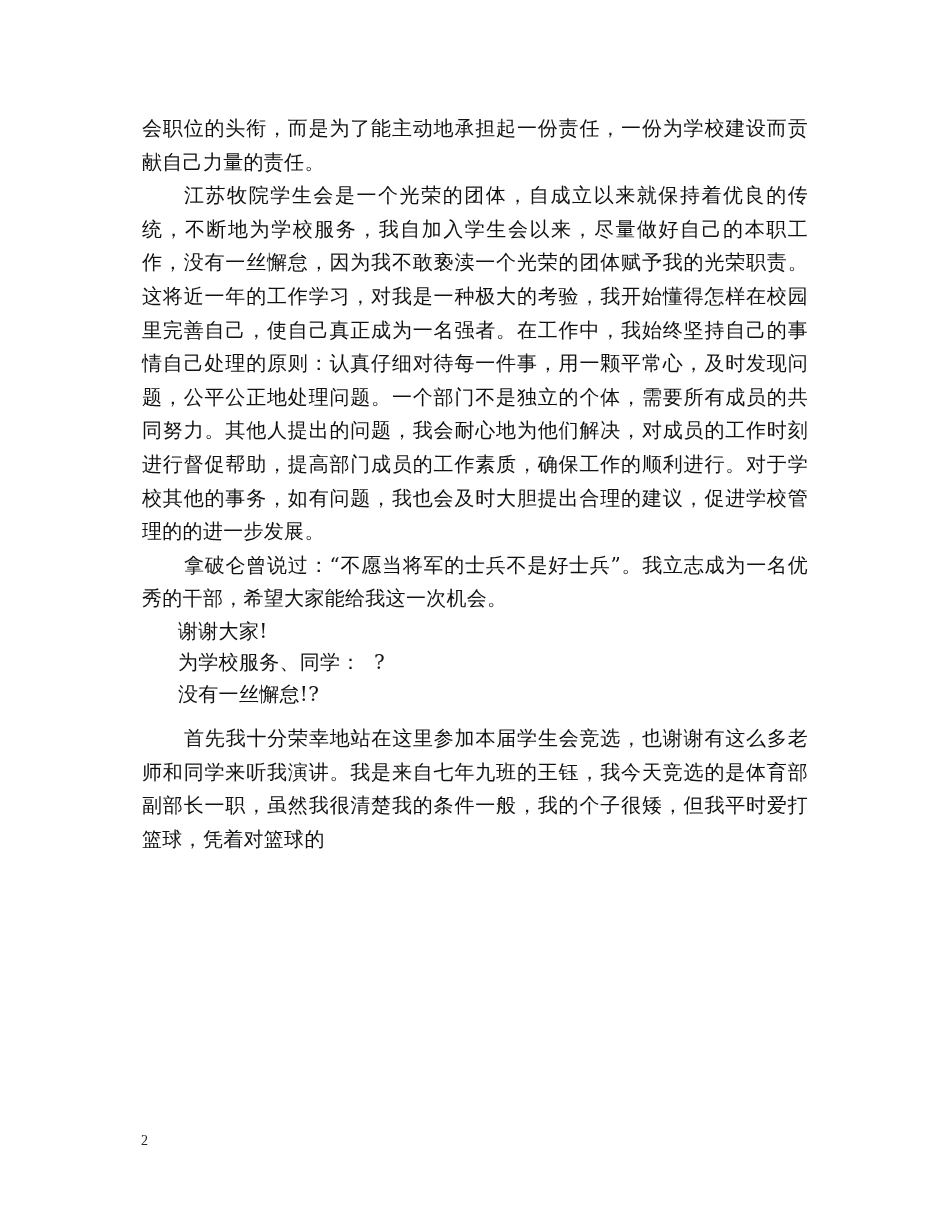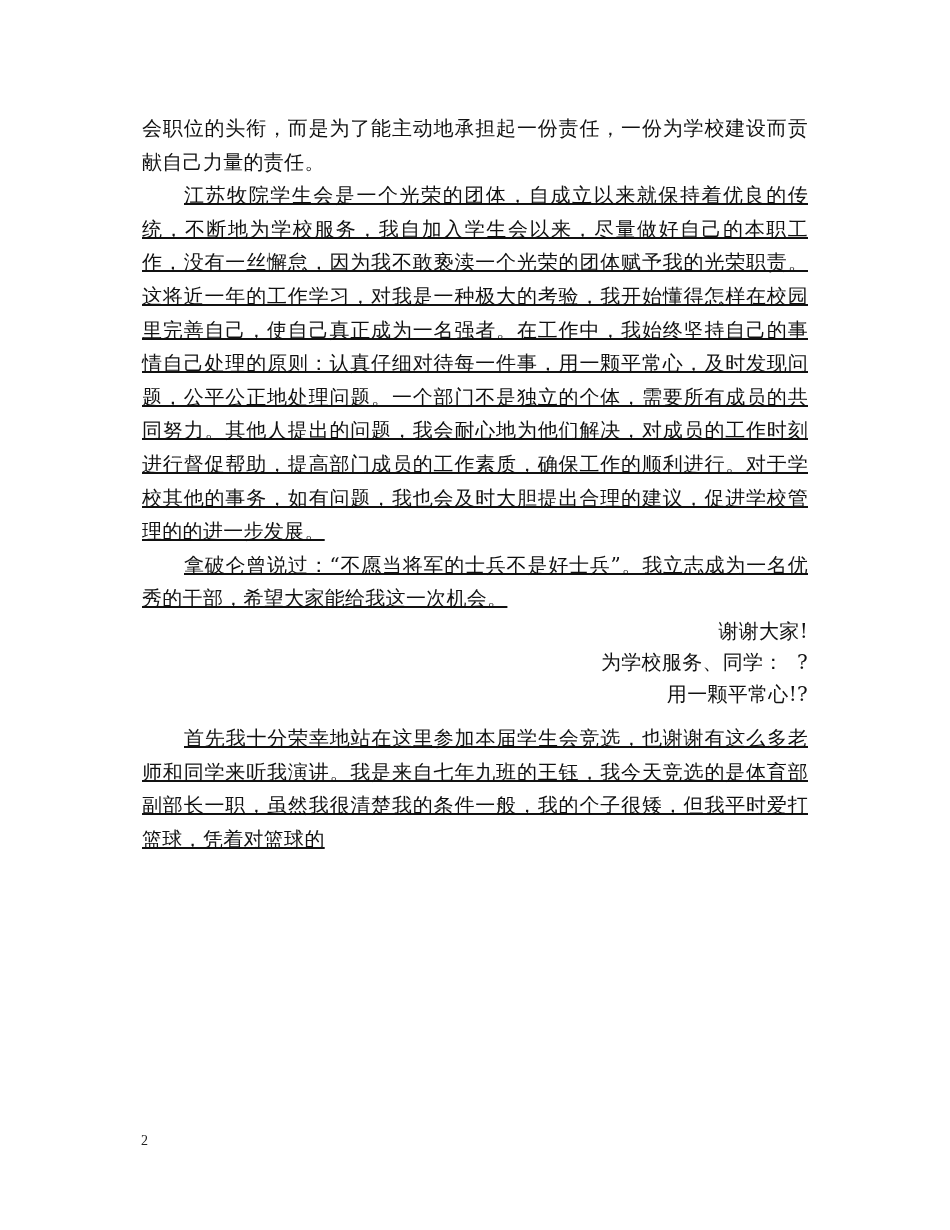--- a/index.html
+++ b/index.html
@@ -33,33 +33,31 @@
     margin: 0;
     font-size: 20px;
     line-height: 33.6px;
     text-align: justify;
     text-justify: inter-ideograph;
     letter-spacing: 0.3px;
     word-break: break-all;
   }
   .para.indent {
     text-indent: 42px;
-    text-decoration: underline;
   }
   .short-block {
     margin: 0;
   }
   .short {
     margin: 0;
     padding-left: 36px;
     font-size: 20px;
     line-height: 31.4px;
     letter-spacing: 0.3px;
     white-space: pre;
-    text-align: right;
   }
   .short-block + .para { margin-top: 12px; }
   .page-number {
     position: absolute;
     left: 141px;
     top: 1133px;
     font-size: 14px;
     color: #222;
     font-family: "Liberation Serif", serif;
   }
@@ -69,20 +67,20 @@
 
 <div class="page">
   <div class="body-text">
     <p class="para">会职位的头衔，而是为了能主动地承担起一份责任，一份为学校建设而贡献自己力量的责任。</p>
     <p class="para indent">江苏牧院学生会是一个光荣的团体，自成立以来就保持着优良的传统，不断地为学校服务，我自加入学生会以来，尽量做好自己的本职工作，没有一丝懈怠，因为我不敢亵渎一个光荣的团体赋予我的光荣职责。这将近一年的工作学习，对我是一种极大的考验，我开始懂得怎样在校园里完善自己，使自己真正成为一名强者。在工作中，我始终坚持自己的事情自己处理的原则：认真仔细对待每一件事，用一颗平常心，及时发现问题，公平公正地处理问题。一个部门不是独立的个体，需要所有成员的共同努力。其他人提出的问题，我会耐心地为他们解决，对成员的工作时刻进行督促帮助，提高部门成员的工作素质，确保工作的顺利进行。对于学校其他的事务，如有问题，我也会及时大胆提出合理的建议，促进学校管理的的进一步发展。</p>
     <p class="para indent">拿破仑曾说过：“不愿当将军的士兵不是好士兵”。我立志成为一名优秀的干部，希望大家能给我这一次机会。</p>
 
     <div class="short-block">
       <p class="short">谢谢大家!</p>
       <p class="short">为学校服务、同学：  ?</p>
-      <p class="short">用一颗平常心!?</p>
+      <p class="short">没有一丝懈怠!?</p>
     </div>
 
     <p class="para indent">首先我十分荣幸地站在这里参加本届学生会竞选，也谢谢有这么多老师和同学来听我演讲。我是来自七年九班的王钰，我今天竞选的是体育部副部长一职，虽然我很清楚我的条件一般，我的个子很矮，但我平时爱打篮球，凭着对篮球的</p>
   </div>
 
   <div class="page-number">2</div>
 </div>
 
 </body></html>

